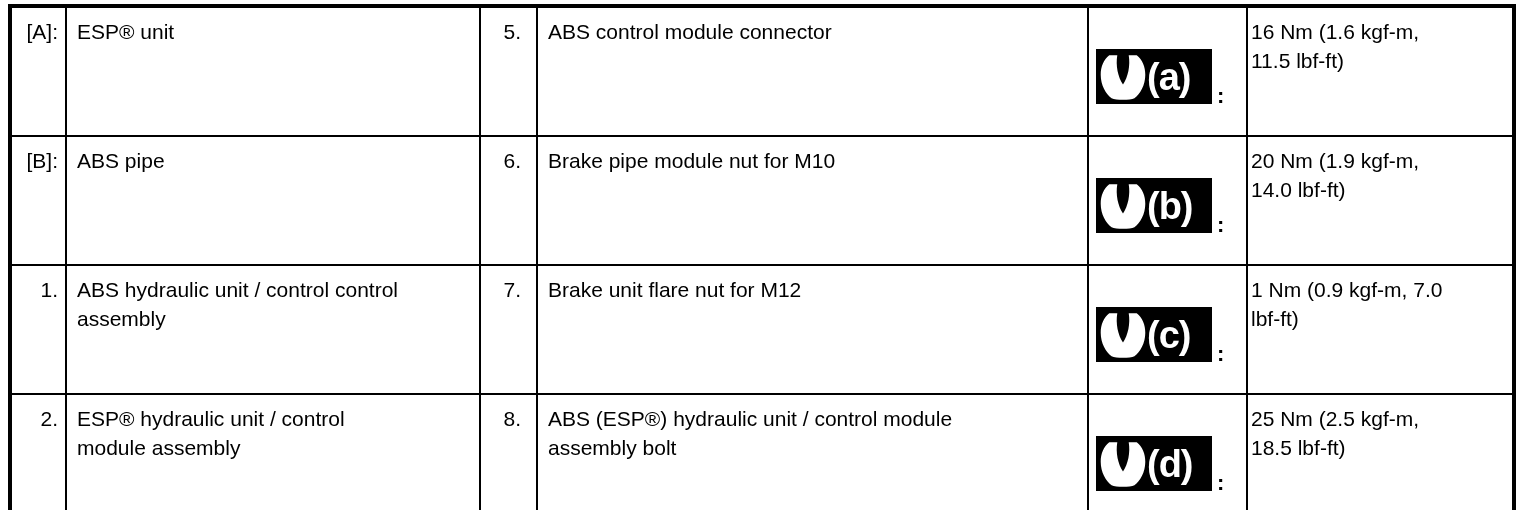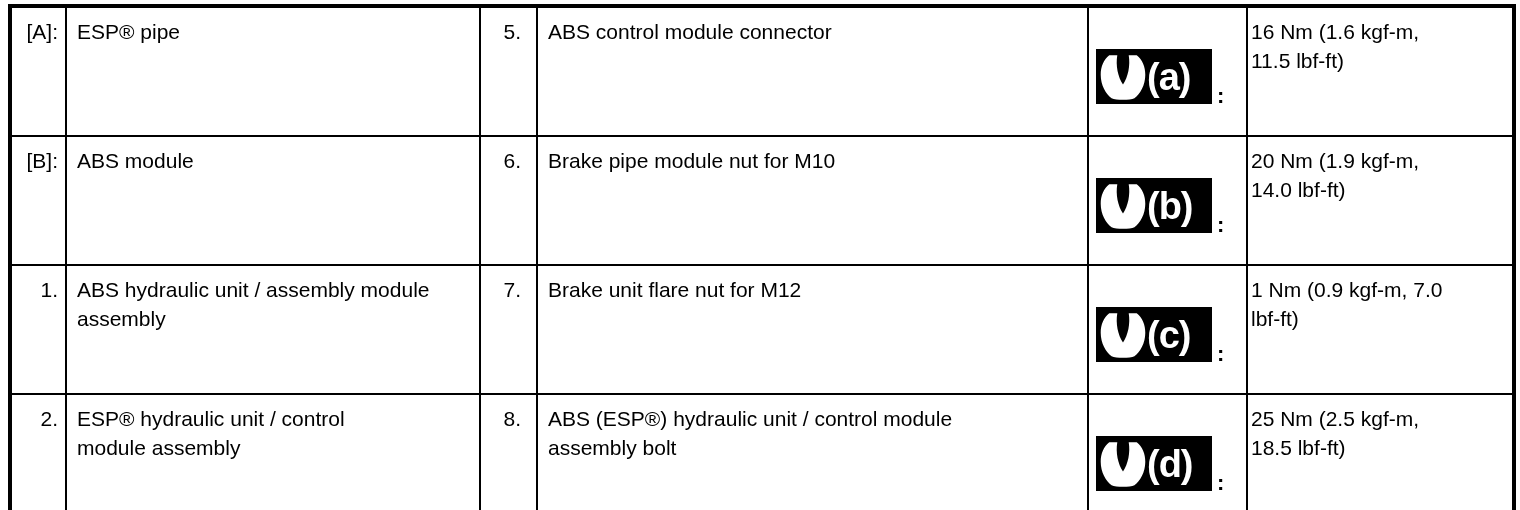--- a/index.html
+++ b/index.html
@@ -94,61 +94,61 @@
         <col style="width:414px">
         <col style="width:57px">
       <col style="width:551px">
         <col style="width:159px">
         <col style="width:267px">
     </colgroup>
     <tbody>
 
       <tr>
         <td class="c-no">[A]:</td>
-        <td class="c-desc">ESP® pipe</td>
+        <td class="c-desc">ESP® unit</td>
         <td class="c-no c-no2">5.</td>
         <td class="c-desc">ABS control module connector</td>
         <td class="c-ticon">
           <div class="tq">
             <span class="tq-box">
               <svg class="wrench" width="46" height="48" viewBox="0 0 40 42">
                 <path d="M8 2 L15 2 C13.5 11, 15.5 21, 20 27.5 C24.5 21, 26.5 11, 25 2 L32 2 C37 6, 39.5 12, 39.5 19 C39.5 28, 35 36, 30 39.5 C26 41.5, 14 41.5, 10 39.5 C5 36, 0.5 28, 0.5 19 C0.5 12, 3 6, 8 2 Z" fill="#ffffff"></path>
               </svg>
               <span class="tq-label">(a)</span>
             </span>
             <span class="tq-colon">:</span>
           </div>
         </td>
         <td class="c-val">16 Nm (1.6 kgf-m,
 11.5 lbf-ft)</td>
       </tr>
 
       <tr>
         <td class="c-no">[B]:</td>
-        <td class="c-desc">ABS module</td>
+        <td class="c-desc">ABS pipe</td>
         <td class="c-no c-no2">6.</td>
         <td class="c-desc">Brake pipe module nut for M10</td>
         <td class="c-ticon">
           <div class="tq">
             <span class="tq-box">
               <svg class="wrench" width="46" height="48" viewBox="0 0 40 42">
                 <path d="M8 2 L15 2 C13.5 11, 15.5 21, 20 27.5 C24.5 21, 26.5 11, 25 2 L32 2 C37 6, 39.5 12, 39.5 19 C39.5 28, 35 36, 30 39.5 C26 41.5, 14 41.5, 10 39.5 C5 36, 0.5 28, 0.5 19 C0.5 12, 3 6, 8 2 Z" fill="#ffffff"></path>
               </svg>
               <span class="tq-label">(b)</span>
             </span>
             <span class="tq-colon">:</span>
           </div>
         </td>
         <td class="c-val">20 Nm (1.9 kgf-m,
 14.0 lbf-ft)</td>
       </tr>
 
       <tr>
         <td class="c-no">1.</td>
-        <td class="c-desc">ABS hydraulic unit / assembly module
+        <td class="c-desc">ABS hydraulic unit / control control
 assembly</td>
         <td class="c-no c-no2">7.</td>
         <td class="c-desc">Brake unit flare nut for M12</td>
         <td class="c-ticon">
           <div class="tq">
             <span class="tq-box">
               <svg class="wrench" width="46" height="48" viewBox="0 0 40 42">
                 <path d="M8 2 L15 2 C13.5 11, 15.5 21, 20 27.5 C24.5 21, 26.5 11, 25 2 L32 2 C37 6, 39.5 12, 39.5 19 C39.5 28, 35 36, 30 39.5 C26 41.5, 14 41.5, 10 39.5 C5 36, 0.5 28, 0.5 19 C0.5 12, 3 6, 8 2 Z" fill="#ffffff"></path>
               </svg>
               <span class="tq-label">(c)</span>

